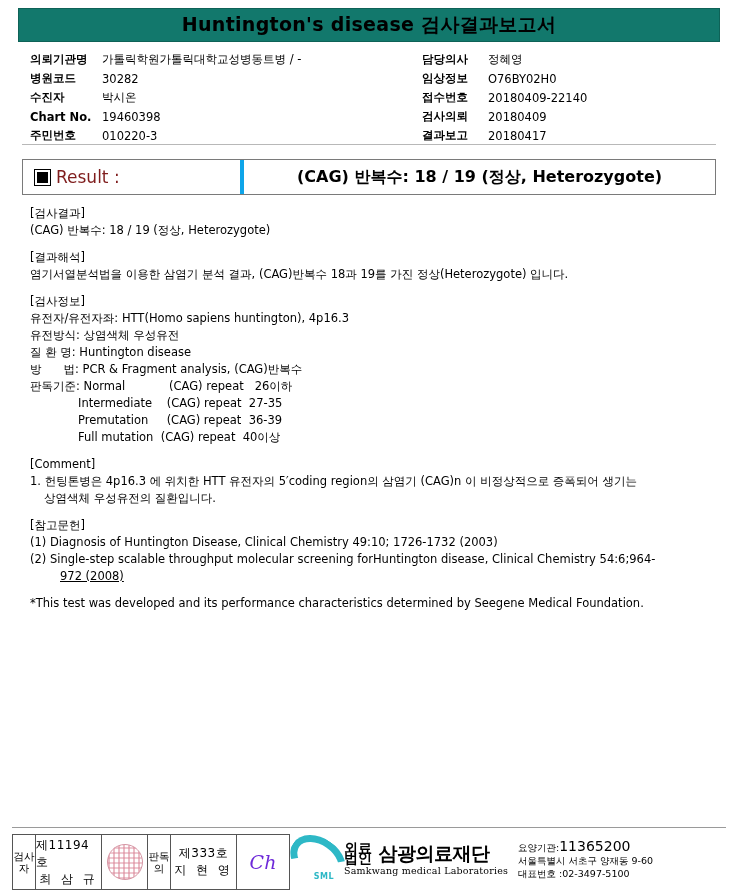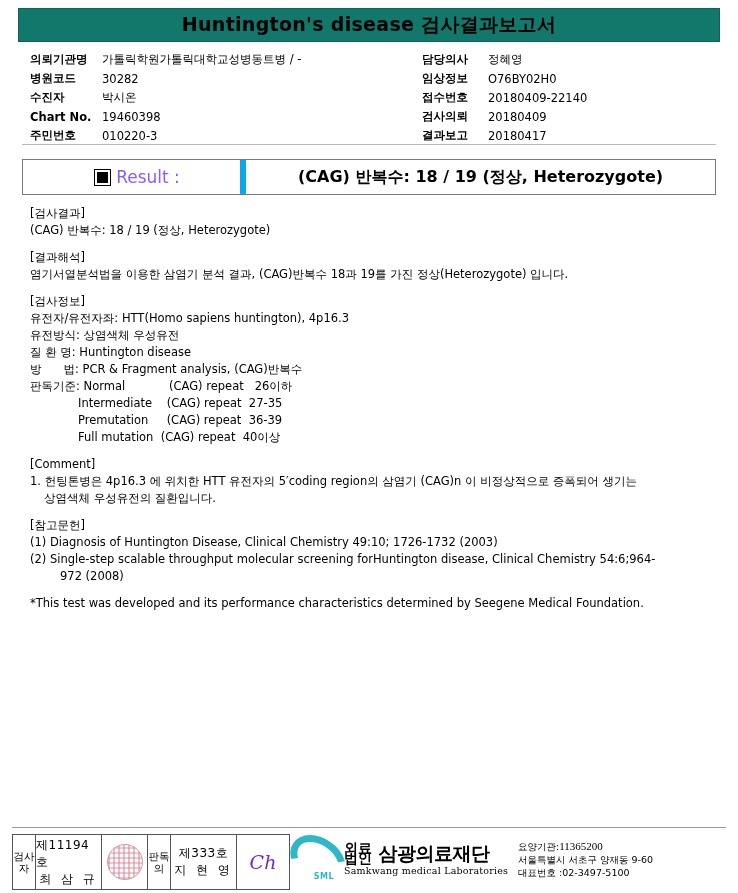--- a/index.html
+++ b/index.html
@@ -88,24 +88,23 @@
     height: 34px;
     display: flex;
     align-items: stretch;
     background: #ffffff;
   }
   .result-left {
     flex: 0 0 205px;
     display: flex;
     align-items: center;
     padding-left: 12px;
-    border-right: 6px solid #0ea5e9;
+    border-right: 4px solid #0ea5e9;
     font-size: 17px;
-    color: #8b5cf6;
-    justify-content: center;
+    color: #7f1d1d;
   }
   .result-left .sq {
     display: inline-block;
     width: 11px;
     height: 11px;
     background: #000;
     margin-right: 8px;
     box-shadow: 0 0 0 2px #fff, 0 0 0 3px #000;
     margin-left: 2px;
   }
@@ -119,21 +118,21 @@
   }
   
   .body-text {
     margin: 10px 12px 12px 12px;
     padding-left: 8px;
     font-size: 11.5px;
     line-height: 17px;
   }
   .blank { height: 10px; }
   .ind-1 { padding-left: 48px; }
-  .ref-ind { padding-left: 30px; }
+  .ref-ind { padding-left: 30px; text-decoration: underline; }
   .cmt-ind { padding-left: 14px; }
   .nowrap { white-space: pre; }
   
   .footer {
     position: absolute;
     left: 10px;
     right: 10px;
     bottom: 8px;
     height: 66px;
   }
@@ -252,21 +251,21 @@
     display: block;
     margin-top: 1px;
   }
   .addr {
     position: absolute;
     left: 508px;
     top: 6px;
     font-size: 9.5px;
     line-height: 13px;
   }
-  .addr .small-num { font-size: 11px; font-family: Liberation Serif, serif; }
+  .addr .small-num { font-size: 14px; }
 </style>
 </head>
 <body>
 
 <div class="page">
 
   <div class="title-bar">
     <span class="title-text">Huntington's disease 검사결과보고서</span>
   </div>
 

